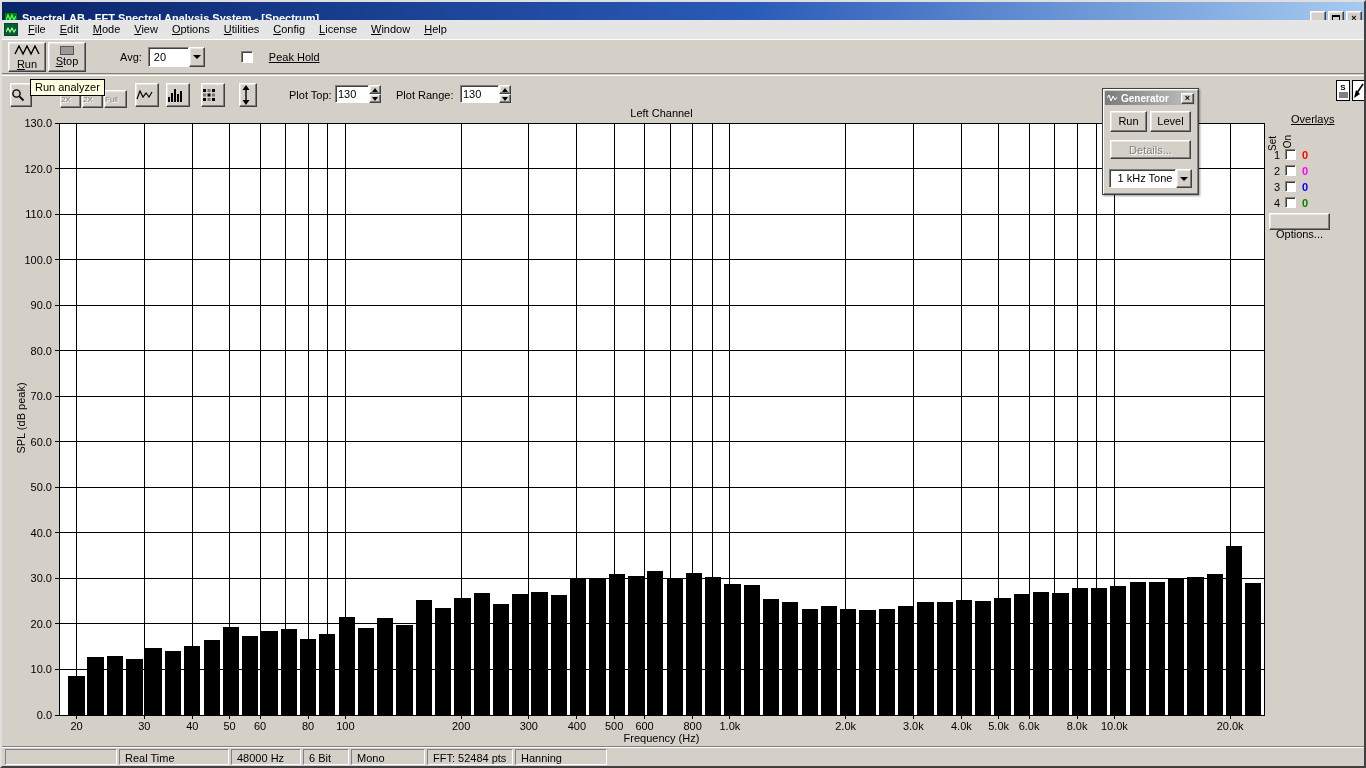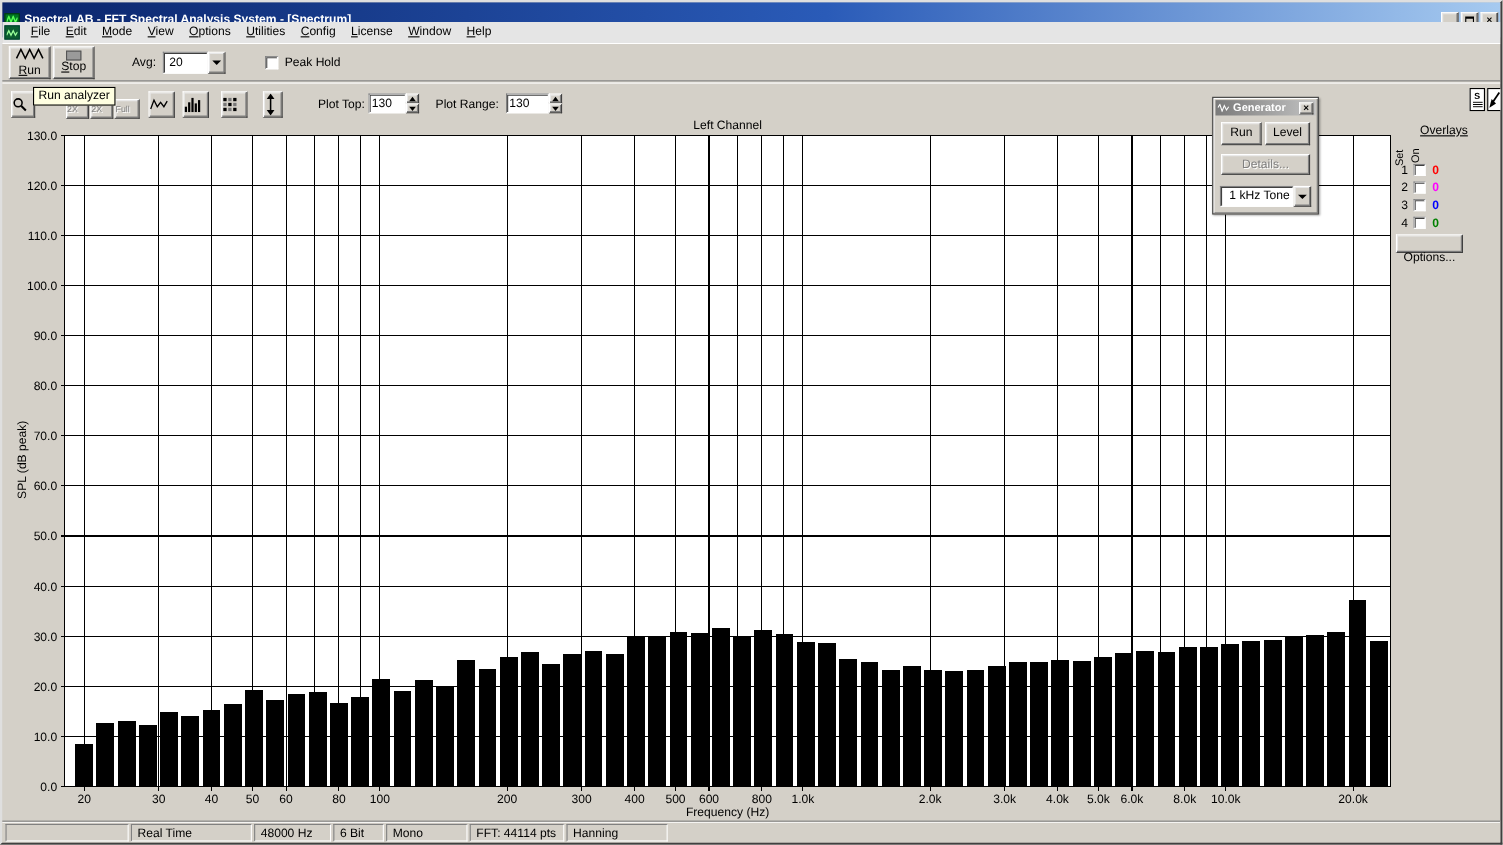--- a/index.html
+++ b/index.html
@@ -162,21 +162,21 @@
       <span class="lbl">Stop</span>
     </div>
     <span style="margin-left:32px;">Avg:</span>
     <div class="combo" style="margin-left:6px;">
       <div class="cval">20</div>
       <div class="cbtn raised">
           <div class="tri-down"></div>
         </div>
     </div>
     <div class="checkbox" style="margin-left:36px;"></div>
-    <span style="margin-left:6px;">Peak Hold</span>
+    <span style="margin-left:16px;text-decoration:underline;">Peak Hold</span>
   </div>
 
   <div class="toolbar2">
     <div class="tb2btn raised" style="left:8px; top:7px; width:22px; height:24px;">
       <svg width="14" height="14" viewBox="0 0 14 14">
           <circle cx="5.5" cy="5.5" r="3.6" fill="none" stroke="#000" stroke-width="1.4"></circle>
           <line x1="8.4" y1="8.4" x2="12.5" y2="12.5" stroke="#000" stroke-width="1.8"></line>
         </svg>
     </div>
     <div class="tb2btn raised disabled-text" style="left:58px; top:14px; width:21px; height:18px; font-size:8px;">
@@ -494,17 +494,17 @@
   <div class="ov-options raised">Options...</div>
 
   <div class="tooltip">Run analyzer</div>
 
   <div class="statusbar">
     <div class="spanel" style="width:112px;"></div>
     <div class="spanel" style="width:110px;">Real Time</div>
     <div class="spanel" style="width:70px;">48000 Hz</div>
     <div class="spanel" style="width:46px;">6 Bit</div>
     <div class="spanel" style="width:74px;">Mono</div>
-    <div class="spanel" style="width:86px;">FFT: 44114 pts</div>
+    <div class="spanel" style="width:86px;">FFT: 52484 pts</div>
     <div class="spanel" style="width:92px;">Hanning</div>
   </div>
 
 </div>
 
 </body></html>

